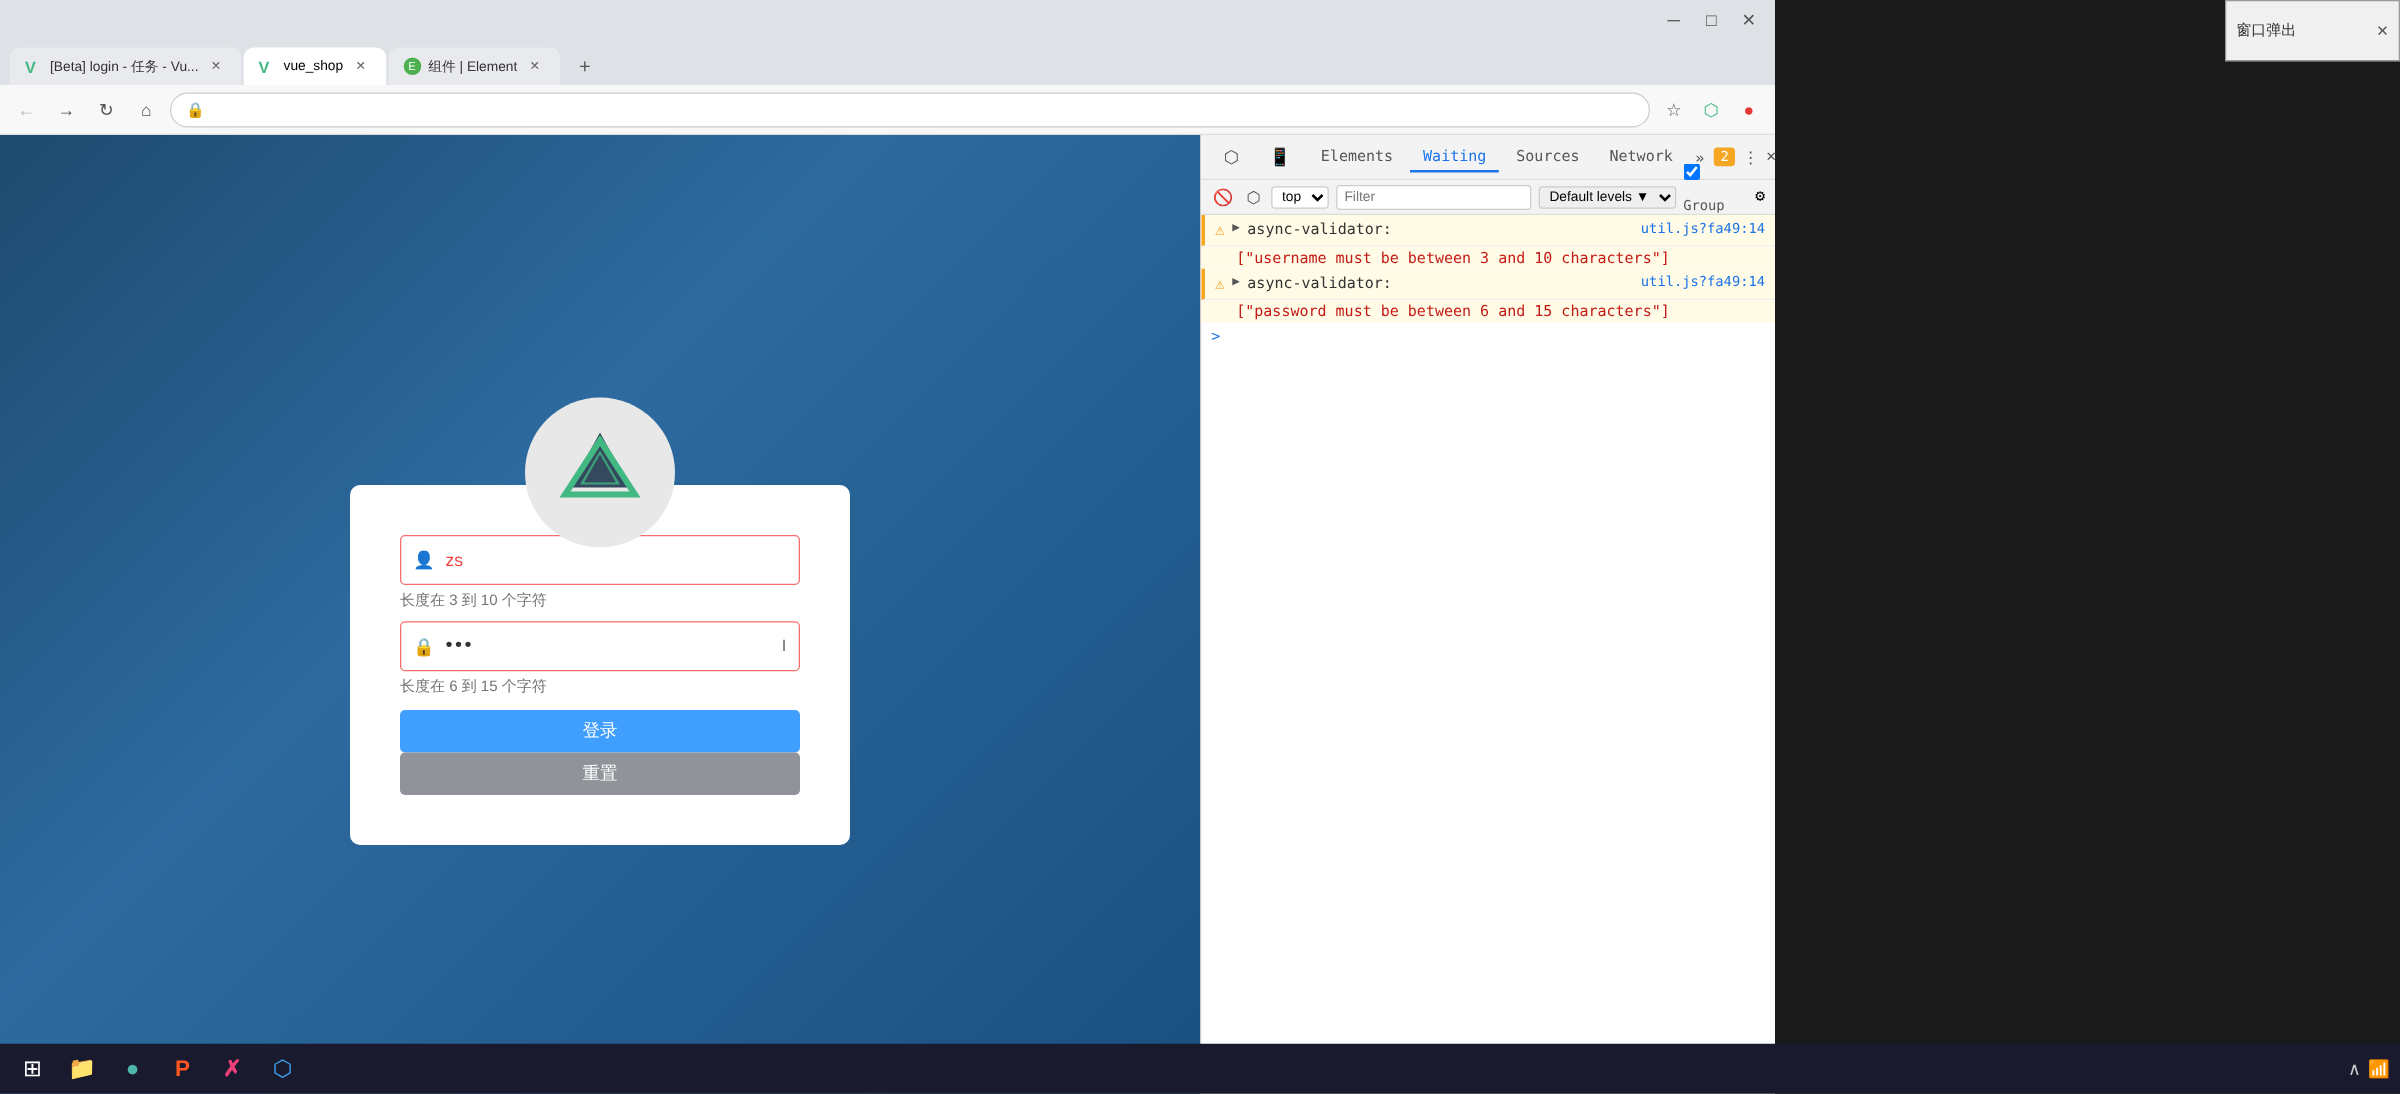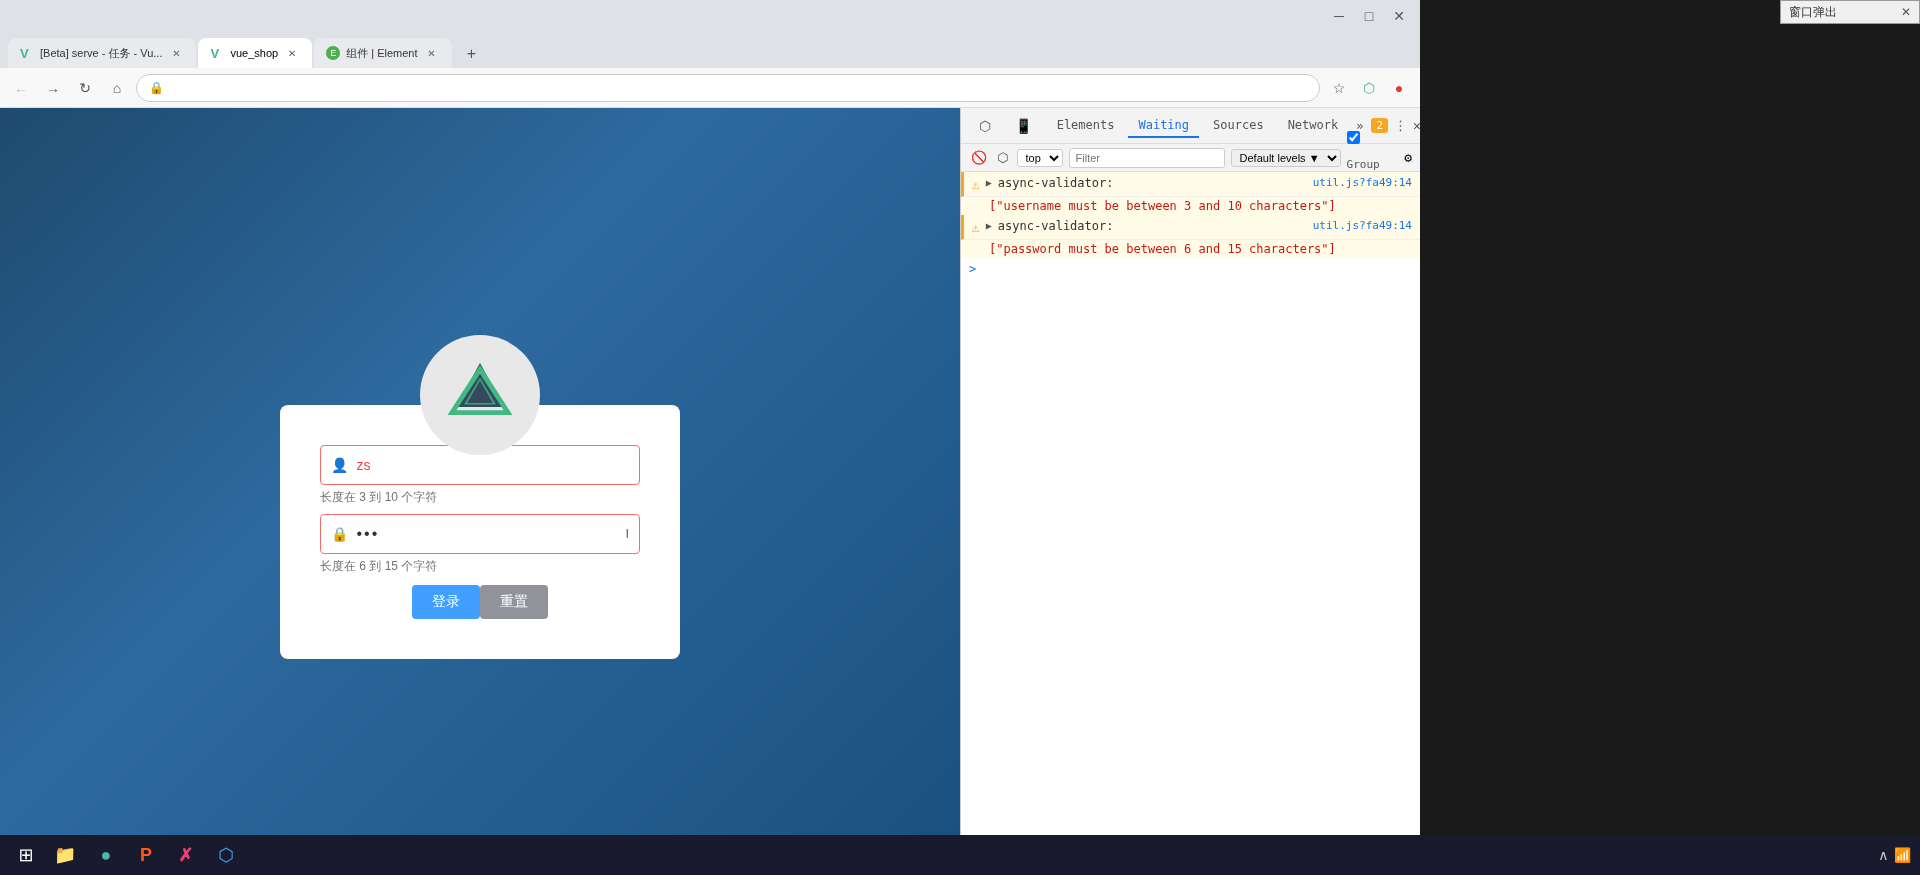--- a/index.html
+++ b/index.html
@@ -210,20 +210,21 @@
       color: #737373;
       font-size: 12px;
       margin-top: 4px;
       margin-bottom: 8px;
     }
 
     .form-buttons {
       display: flex;
       justify-content: center;
       margin-top: 10px;
+      flex-direction: column;
     }
 
     .btn-login {
       background: #409eff;
       color: #fff;
       border: none;
       border-radius: 4px;
       padding: 8px 20px;
       font-size: 14px;
       cursor: pointer;
@@ -447,21 +448,21 @@
       color: #ccc;
       font-size: 14px;
       cursor: pointer;
     }
 
     
     .popup-window {
       position: absolute;
       top: 0; right: 0;
       width: 120px;
-      height: 24px;
+      height: 49px;
       background: #f0f0f0;
       border: 1px solid #999;
       display: flex;
       align-items: center;
       padding: 0 8px;
       gap: 6px;
       font-size: 12px;
       color: #333;
       z-index: 200;
     }
@@ -496,21 +497,21 @@
   <div class="title-bar">
     <div style="flex:1"></div>
     <div class="nav-btn">─</div>
     <div class="nav-btn">□</div>
     <div class="nav-btn">✕</div>
   </div>
 
   <div class="tab-bar">
     <div class="tab">
       <span class="tab-icon favicon-v">V</span>
-      <span style="font-size:11px; overflow:hidden; white-space:nowrap; max-width:130px;">[Beta] serve - 任务 - Vu...</span>
+      <span style="font-size:11px; overflow:hidden; white-space:nowrap; max-width:130px;">[Beta] login - 任务 - Vu...</span>
       <span class="tab-close">✕</span>
     </div>
     <div class="tab active">
       <span class="tab-icon favicon-v">V</span>
       <span style="font-size:11px;">vue_shop</span>
       <span class="tab-close">✕</span>
     </div>
     <div class="tab">
       <span class="favicon-circle">E</span>
       <span style="font-size:11px;">组件 | Element</span>

